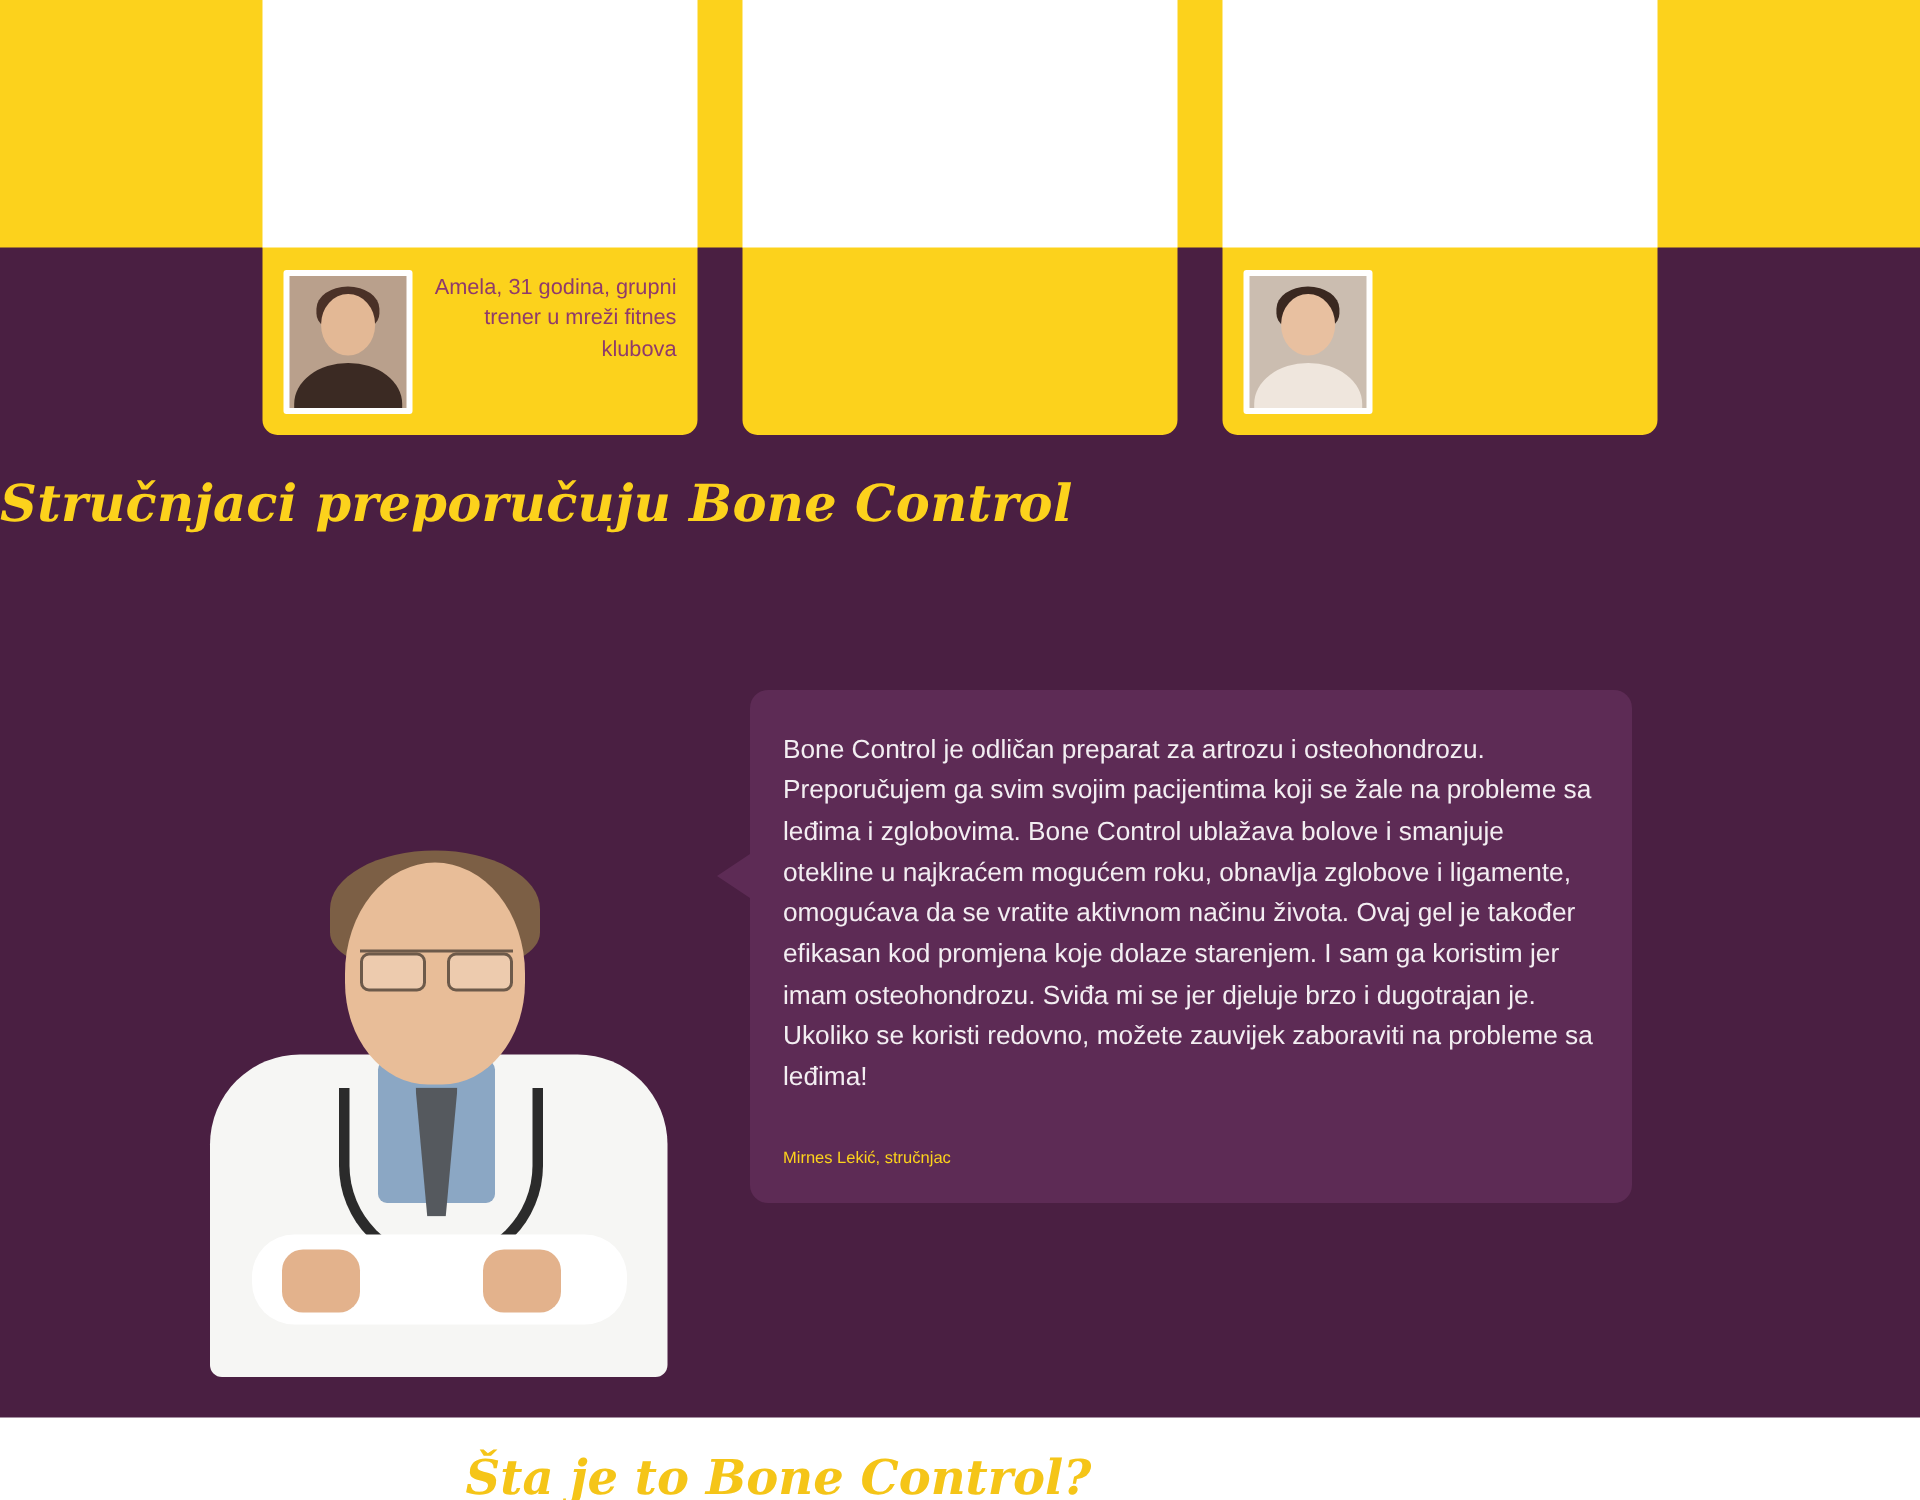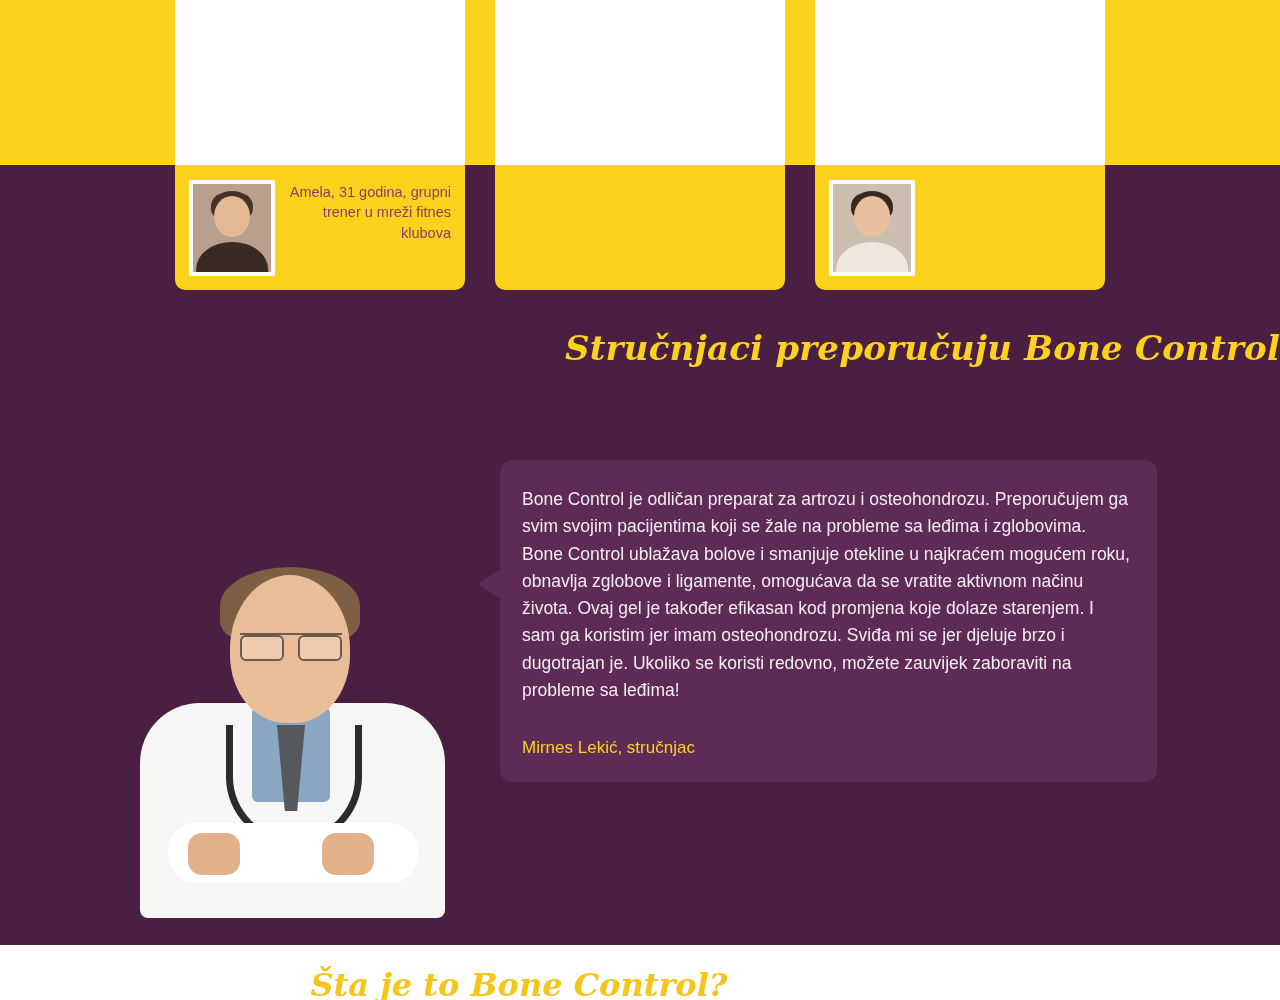--- a/index.html
+++ b/index.html
@@ -122,45 +122,45 @@
   .person-text {
     font-size: 14.5px;
     line-height: 1.4;
     color: #8f3b6b;
     padding-top: 2px;
   }
 
   
   .section-title {
     position: absolute;
-    top: 328px;
-    left: 0;
-    width: 1280px;
-    text-align: right;
+    top: 316px;
+    left: 0;
+    width: 1280px;
+    text-align: left;
     font-family: "DejaVu Serif", serif;
     font-style: italic;
     font-weight: bold;
     font-size: 34px;
     color: #fcd21c;
     letter-spacing: 0.2px;
   }
 
   
   .expert-wrap {
     position: absolute;
     top: 455px;
     left: 0;
     width: 1280px;
     height: 500px;
   }
   .bubble {
     position: absolute;
     left: 500px;
     top: 5px;
-    width: 657px;
+    width: 588px;
     background: #5d2b55;
     border-radius: 12px;
     padding: 26px 26px 24px 22px;
     color: #ffffff;
   }
   .bubble:after {
     content: "";
     position: absolute;
     left: -22px;
     top: 108px;
@@ -169,21 +169,21 @@
     border-bottom: 16px solid transparent;
     border-right: 24px solid #5d2b55;
   }
   .bubble p {
     font-size: 17.5px;
     line-height: 1.56;
     color: #f3eef2;
   }
   .bubble .author {
     margin-top: 34px;
-    font-size: 17px;
+    font-size: 11px;
     color: #fcd21c;
   }
   .doctor {
     position: absolute;
     left: 140px;
     top: 120px;
     width: 305px;
     height: 330px;
   }
   .doc-head {

